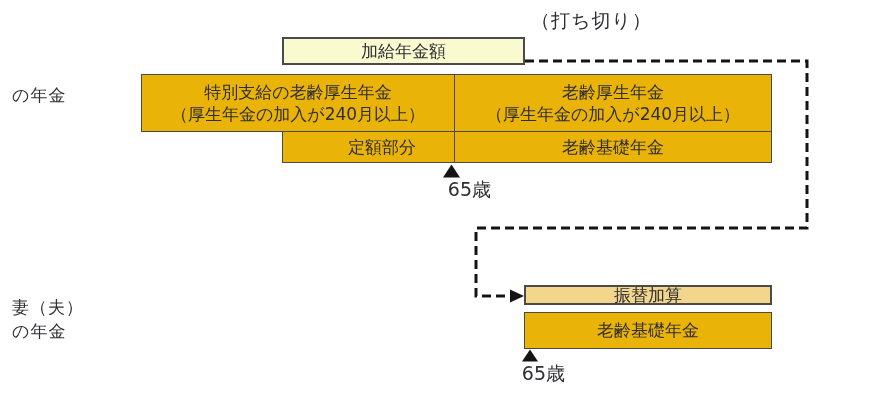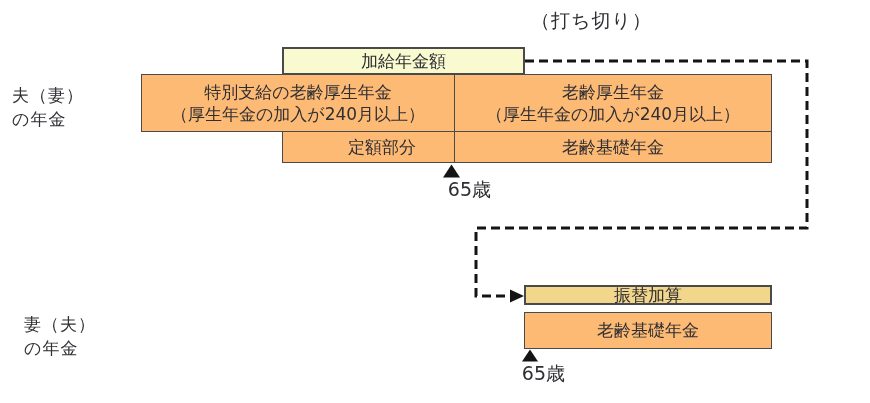--- a/index.html
+++ b/index.html
@@ -17,21 +17,21 @@
     letter-spacing:1px;
   }
   .annotation{
     position:absolute;
     font-size:19px;font-weight:500;letter-spacing:1px;
     white-space:nowrap;
   }
   .box{
     position:absolute;box-sizing:border-box;
     display:flex;flex-direction:column;align-items:center;justify-content:center;
-    background:#fdba74;
+    background:#eab308;
     border:1.6px solid var(--border-color,#4a4a4a);
     font-size:17px;font-weight:500;
     text-align:center;line-height:1.32;
     white-space:nowrap;
   }
   .box.yellow{background:var(--pale-yellow,#fafad0);border-width:2px;z-index:2;}
   .box.tan{background:var(--tan,#f2d68c);border-width:2px;z-index:2;}
   .age-label{
     position:absolute;font-size:19px;font-weight:500;
     text-align:right;white-space:nowrap;
@@ -46,31 +46,30 @@
     stroke-dasharray:9 5;
   }
   .solid-mark{fill:var(--dash-color,#141414);stroke:none;}
 </style>
 </head>
 <body>
 
 <div class="canvas">
 
   <div class="side-label" style="top:83px;">
-    <div>夫（妻）</div>
     <div>の年金</div>
   </div>
-  <div class="side-label" style="top:312px;margin-left:12px;">
+  <div class="side-label" style="top:295px;">
     <div>妻（夫）</div>
     <div>の年金</div>
   </div>
 
   <div class="annotation" style="left:515px;top:8px;margin-left:16px;">（打ち切り）</div>
 
-  <div class="box yellow" style="left:282px;top:47px;width:243px;height:28px;">
+  <div class="box yellow" style="left:282px;top:37px;width:243px;height:28px;">
     <div>加給年金額</div>
   </div>
 
   <div class="box" style="left:141px;top:74px;width:314px;height:58px;">
     <div>特別支給の老齢厚生年金</div>
     <div>（厚生年金の加入が240月以上）</div>
   </div>
 
   <div class="box" style="left:454px;top:74px;width:318px;height:58px;">
     <div>老齢厚生年金</div>

